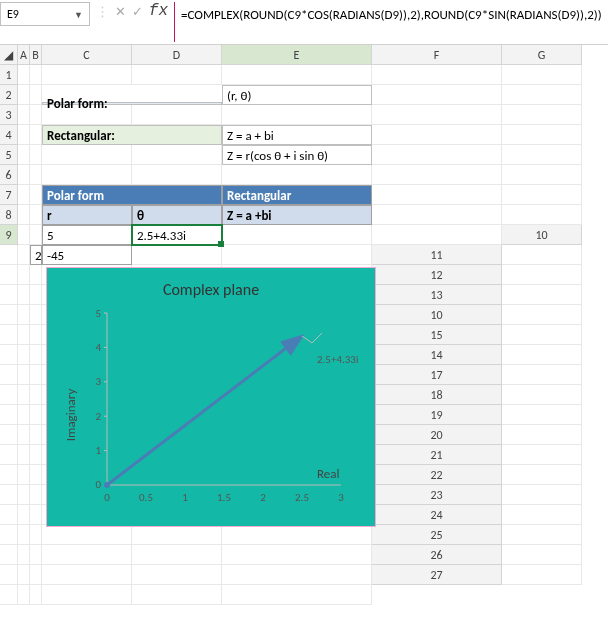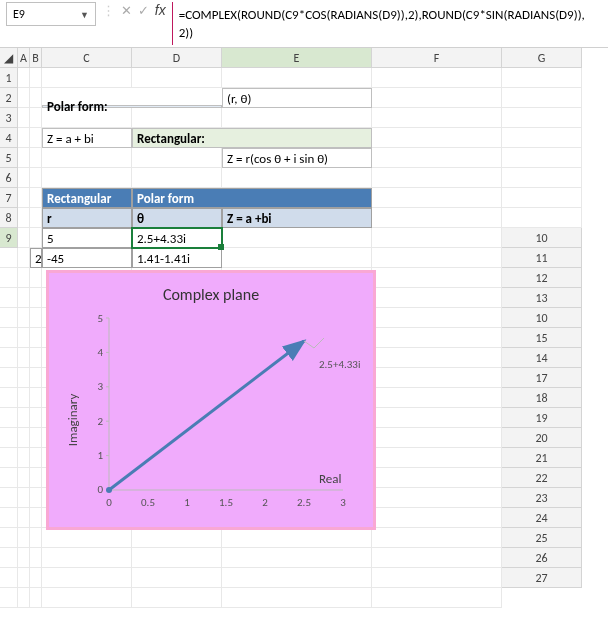--- a/index.html
+++ b/index.html
@@ -8,21 +8,21 @@
     font-family: Calibri, Arial, sans-serif;
     font-size: 13px;
     background: #fff;
     color: #000;
     width: 608px;
   }
   .formula-bar {
     display: flex;
     align-items: flex-start;
     border-bottom: 1px solid #d0d0d0;
-    padding: 2px 6px;
+    padding: 2px 0;
     background: #fff;
   }
   .name-box {
     width: 90px;
     height: 24px;
     border: 1px solid #c0c0c0;
     padding: 2px 6px;
     display: flex;
     align-items: center;
     justify-content: space-between;
@@ -30,21 +30,21 @@
     font-size: 12px;
   }
   .name-box .chev { font-size: 9px; color: #555; }
   .fx-section {
     display: flex;
     align-items: center;
     padding: 0 6px;
     gap: 6px;
   }
   .fx-btn { color: #aaa; font-size: 13px; cursor: pointer; }
-  .fx-label { font-style: italic; font-family: Liberation Sans, sans-serif; font-size: 14px; color: #444; }
+  .fx-label { font-style: italic; font-family: Liberation Mono, monospace; font-size: 16px; color: #444; }
   .formula-text {
     flex: 1;
     padding: 4px 6px;
     font-size: 13px;
     line-height: 1.35;
     word-break: break-all;
     border-left: 1px solid #be185d;
     min-height: 40px;
   }
   .sheet {
@@ -96,22 +96,22 @@
     position: absolute;
     right: -3px;
     bottom: -3px;
     width: 6px;
     height: 6px;
     background: #1a7f3b;
   }
   .rowhdr.sel-r, .hdr.sel-r { background: #d8e8d0; }
   .chart-area {
     position: absolute;
-    border: 3px solid #f9a8d4;
-    background: #f0abfc;
+    border: 1px solid #f9a8d4;
+    background: #14b8a6;
     padding: 8px 16px 10px 16px;
   }
   .chart-title { text-align: center; font-size: 16px; color: #333; margin: 4px 0 6px 0; }
   .wrap { position: relative; }
 </style>
 </head>
 <body>
 
 <div class="formula-bar">
   <div class="name-box">
@@ -161,22 +161,22 @@
       <div class="cell"></div>
       <div class="cell"></div>
       <div class="cell"></div>
       <div class="cell"></div>
       <div class="cell"></div>
       <div class="cell"></div>
 
   <div class="rowhdr">4</div>
   <div class="cell"></div>
       <div class="cell"></div>
+  <div class="cell box-green" style="grid-column: span 2;">Rectangular:</div>
   <div class="cell box-plain">Z = a + bi</div>
-  <div class="cell box-green" style="grid-column: span 2;">Rectangular:</div>
   <div class="cell"></div>
       <div class="cell"></div>
 
   <div class="rowhdr">5</div>
   <div class="cell"></div>
       <div class="cell"></div>
       <div class="cell"></div>
       <div class="cell"></div>
   <div class="cell box-plain">Z = r(cos θ + i sin θ)</div>
   <div class="cell"></div>
@@ -187,22 +187,22 @@
       <div class="cell"></div>
       <div class="cell"></div>
       <div class="cell"></div>
       <div class="cell"></div>
       <div class="cell"></div>
       <div class="cell"></div>
 
   <div class="rowhdr">7</div>
   <div class="cell"></div>
       <div class="cell"></div>
+  <div class="cell thdr-main" style="grid-column: span 2;">Polar form</div>
   <div class="cell thdr-main">Rectangular</div>
-  <div class="cell thdr-main" style="grid-column: span 2;">Polar form</div>
   <div class="cell"></div>
       <div class="cell"></div>
 
   <div class="rowhdr">8</div>
   <div class="cell"></div>
       <div class="cell"></div>
   <div class="cell thdr-sub">r</div>
   <div class="cell thdr-sub">θ</div>
   <div class="cell thdr-sub">Z = a +bi</div>
   <div class="cell"></div>
@@ -214,21 +214,20 @@
   <div class="cell tcell">5</div>
   <div class="cell tcell sel">2.5+4.33i</div>
   <div class="cell"></div>
       <div class="cell"></div>
 
   <div class="rowhdr">10</div>
   <div class="cell"></div>
       <div class="cell"></div>
   <div class="cell tcell">2</div>
   <div class="cell tcell">-45</div>
-  <div class="cell tcell">1.41-1.41i</div>
   <div class="cell"></div>
       <div class="cell"></div>
 
   <div class="rowhdr">11</div>
       <div class="cell"></div>
       <div class="cell"></div>
       <div class="cell"></div>
       <div class="cell"></div>
       <div class="cell"></div>
       <div class="cell"></div>

